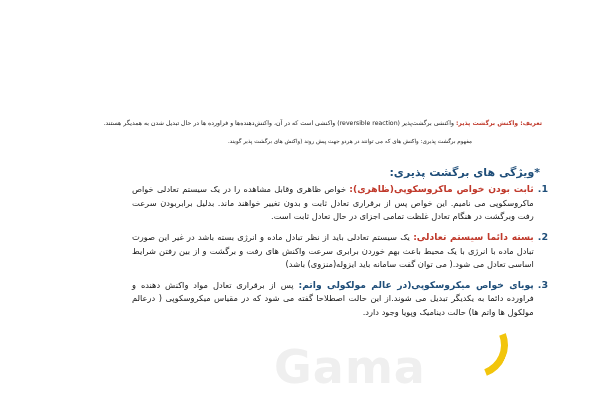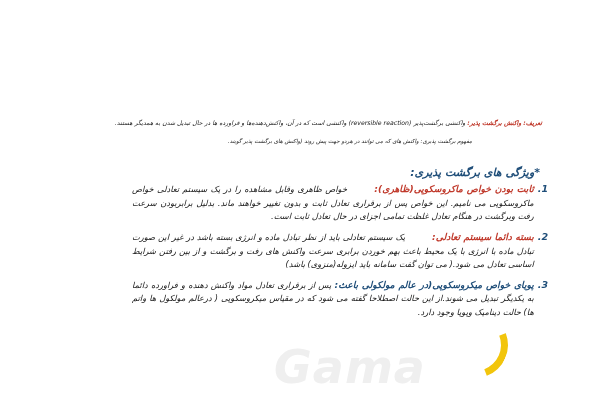--- a/index.html
+++ b/index.html
@@ -13,21 +13,20 @@
     font-family: "DejaVu Sans", "Liberation Sans", sans-serif;
     overflow: hidden;
     position: relative;
   }
   .slide {
     position: relative;
     width: 500px;
     height: 400px;
     box-sizing: border-box;
     background: #ffffff;
-    font-style: italic;
   }
 
   
   .def-block {
     position: absolute;
     top: 118px;
     right: 58px;
     left: 58px;
     text-align: center;
     direction: rtl;
@@ -89,21 +88,20 @@
     flex: 1 1 auto;
     font-size: 8.3px;
     line-height: 1.62;
     color: #1a1a1a;
     text-align: justify;
   }
   .body-text .title {
     color: #c0392b;
     font-weight: bold;
     font-size: 9.2px;
-    margin-left: 24px;
   }
   .body-text .title-blue {
     color: #1f4e79;
     font-weight: bold;
     font-size: 9.2px;
   }
 
   
   .watermark {
     position: absolute;
@@ -167,21 +165,21 @@
     <div class="item">
       <div class="num">2.</div>
       <div class="body-text">
         <span class="title">بسته دائما سیستم تعادلی:</span><span> یک سیستم تعادلی باید از نظر تبادل ماده و انرژی بسته باشد در غیر این صورت تبادل ماده با انرژی با یک محیط باعث بهم خوردن برابری سرعت واکنش های رفت و برگشت و از بین رفتن شرایط اساسی تعادل می شود.( می توان گفت سامانه باید ایزوله(منزوی) باشد)</span>
       </div>
     </div>
 
     <div class="item">
       <div class="num">3.</div>
       <div class="body-text">
-        <span class="title-blue">پویای خواص میکروسکوپی(در عالم مولکولی باعث:</span><span> پس از برقراری تعادل مواد واکنش دهنده و فراورده دائما به یکدیگر تبدیل می شوند.از این حالت اصطلاحا گفته می شود که در مقیاس میکروسکوپی ( درعالم مولکول ها واتم ها) حالت دینامیک وپویا وجود دارد.</span>
+        <span class="title-blue">پویای خواص میکروسکوپی(در عالم مولکولی واتم:</span><span> پس از برقراری تعادل مواد واکنش دهنده و فراورده دائما به یکدیگر تبدیل می شوند.از این حالت اصطلاحا گفته می شود که در مقیاس میکروسکوپی ( درعالم مولکول ها واتم ها) حالت دینامیک وپویا وجود دارد.</span>
       </div>
     </div>
 
   </div>
 
   <div class="watermark">
     <span class="wm-text">Gama</span>
   </div>
   <div class="wm-arc"></div>
 

